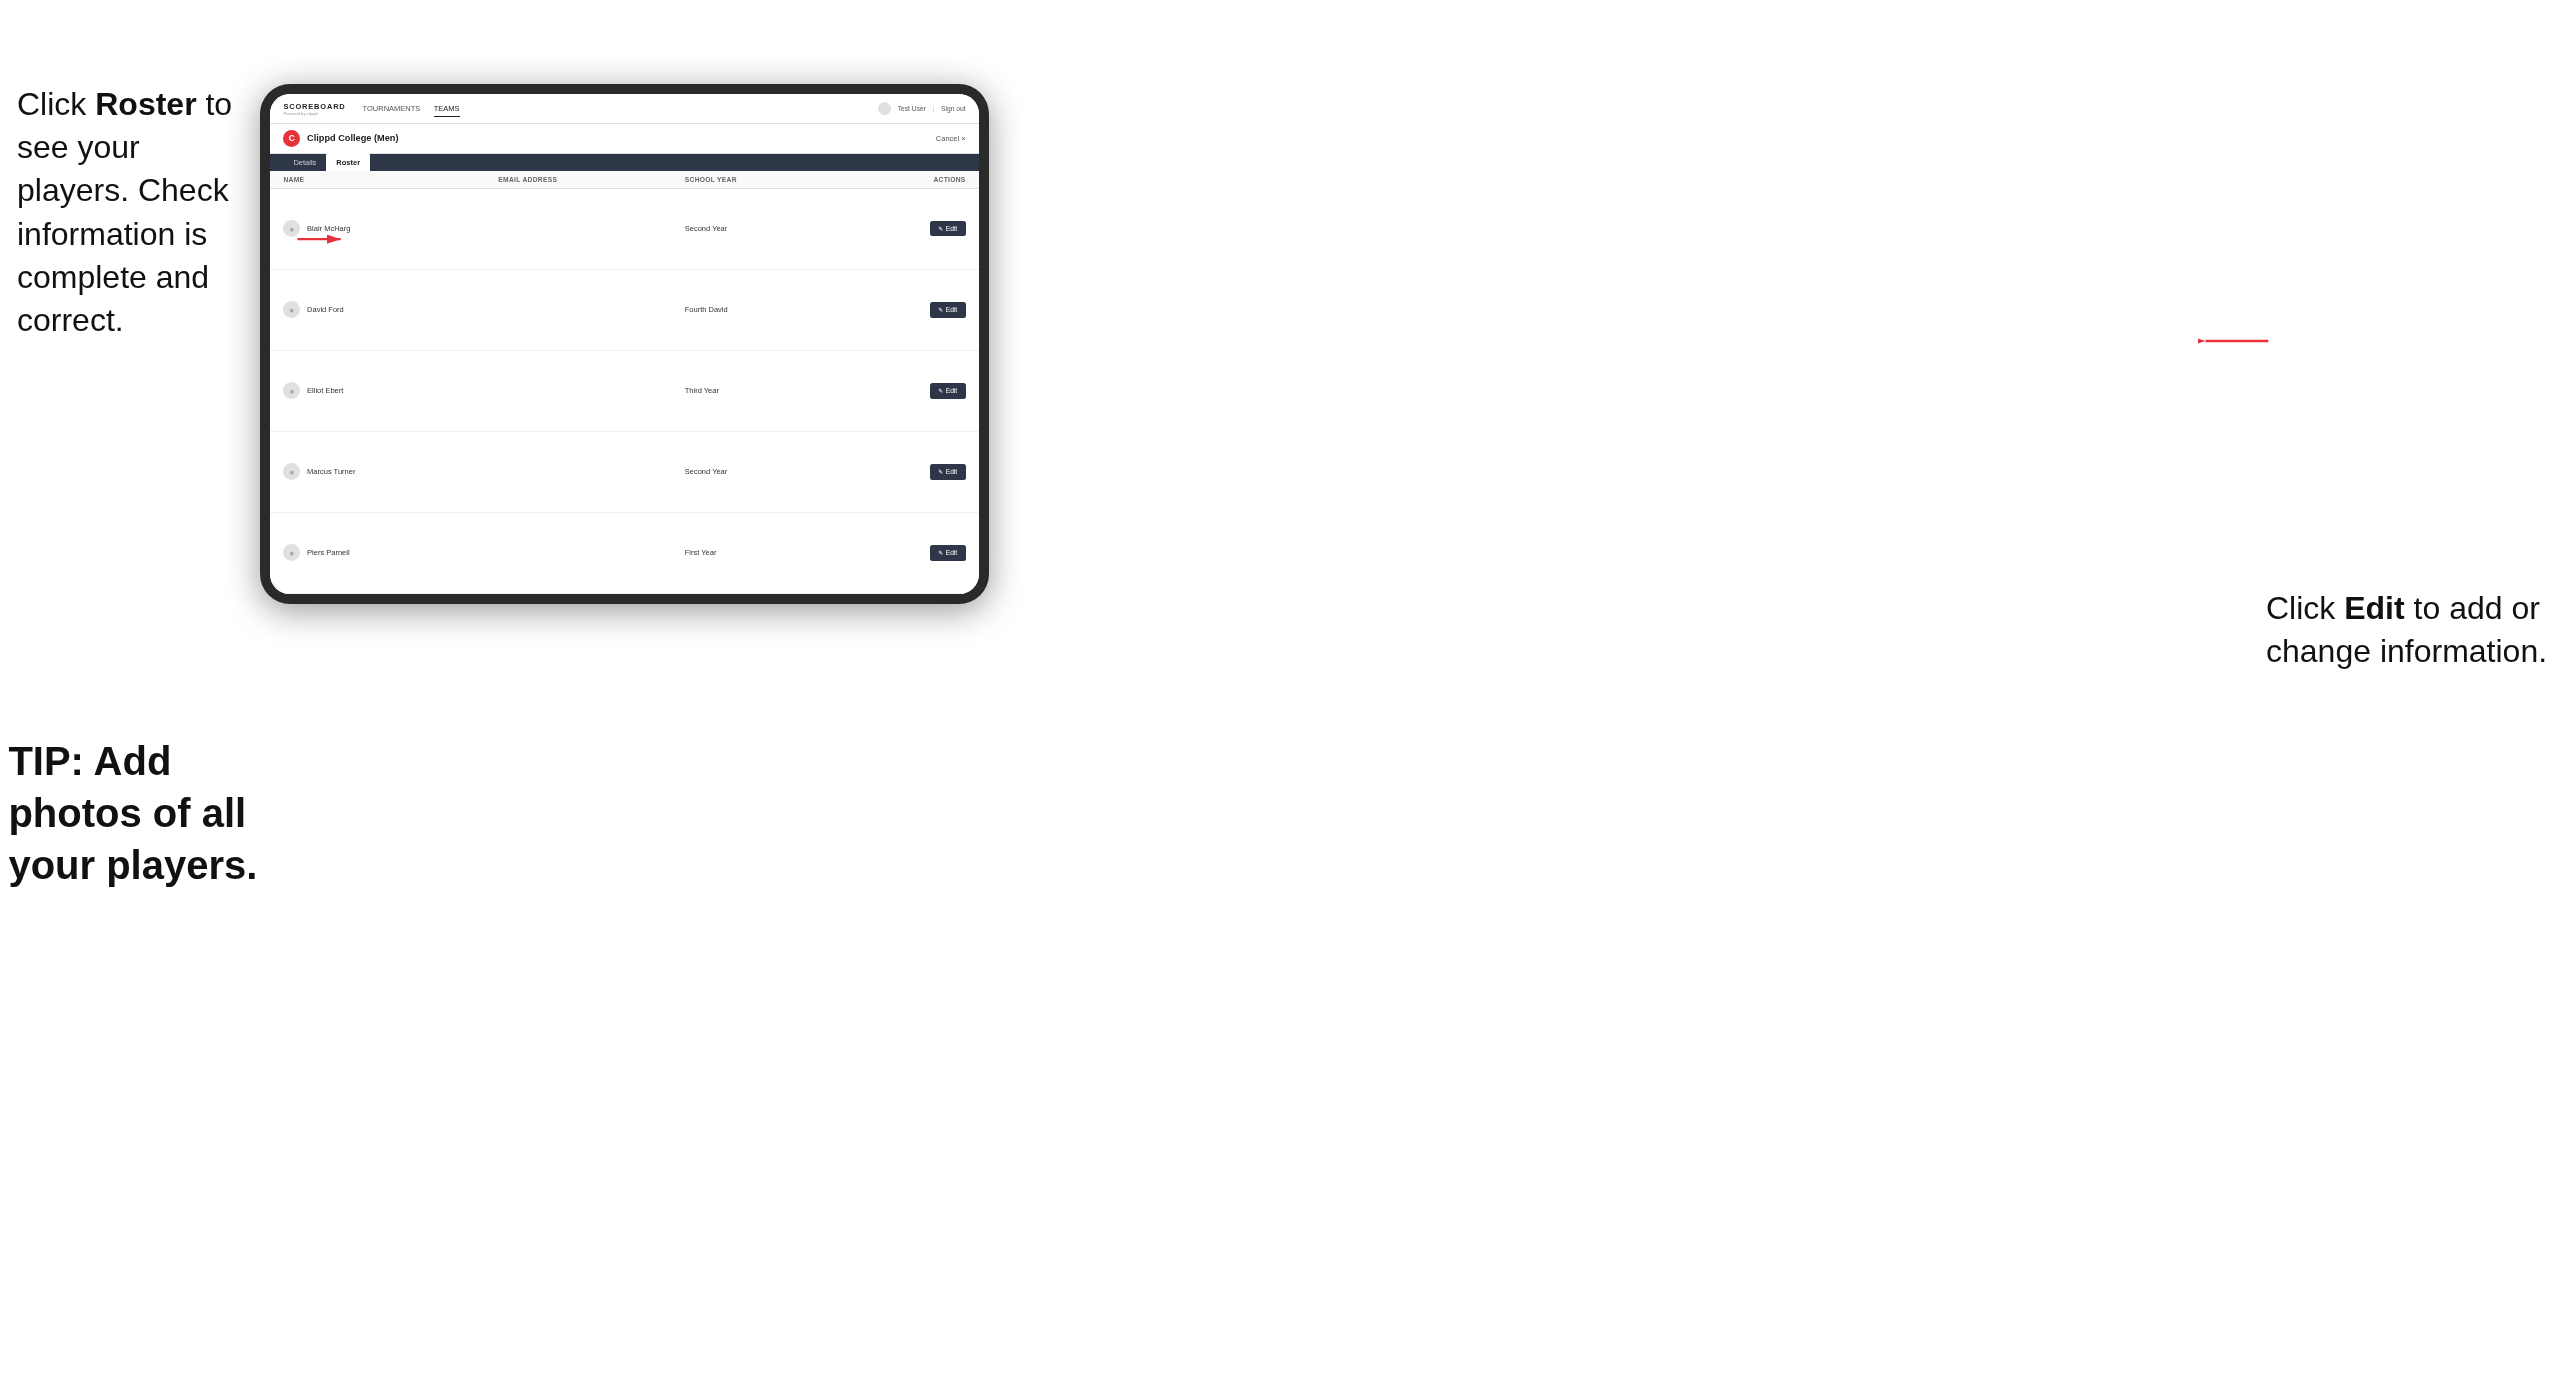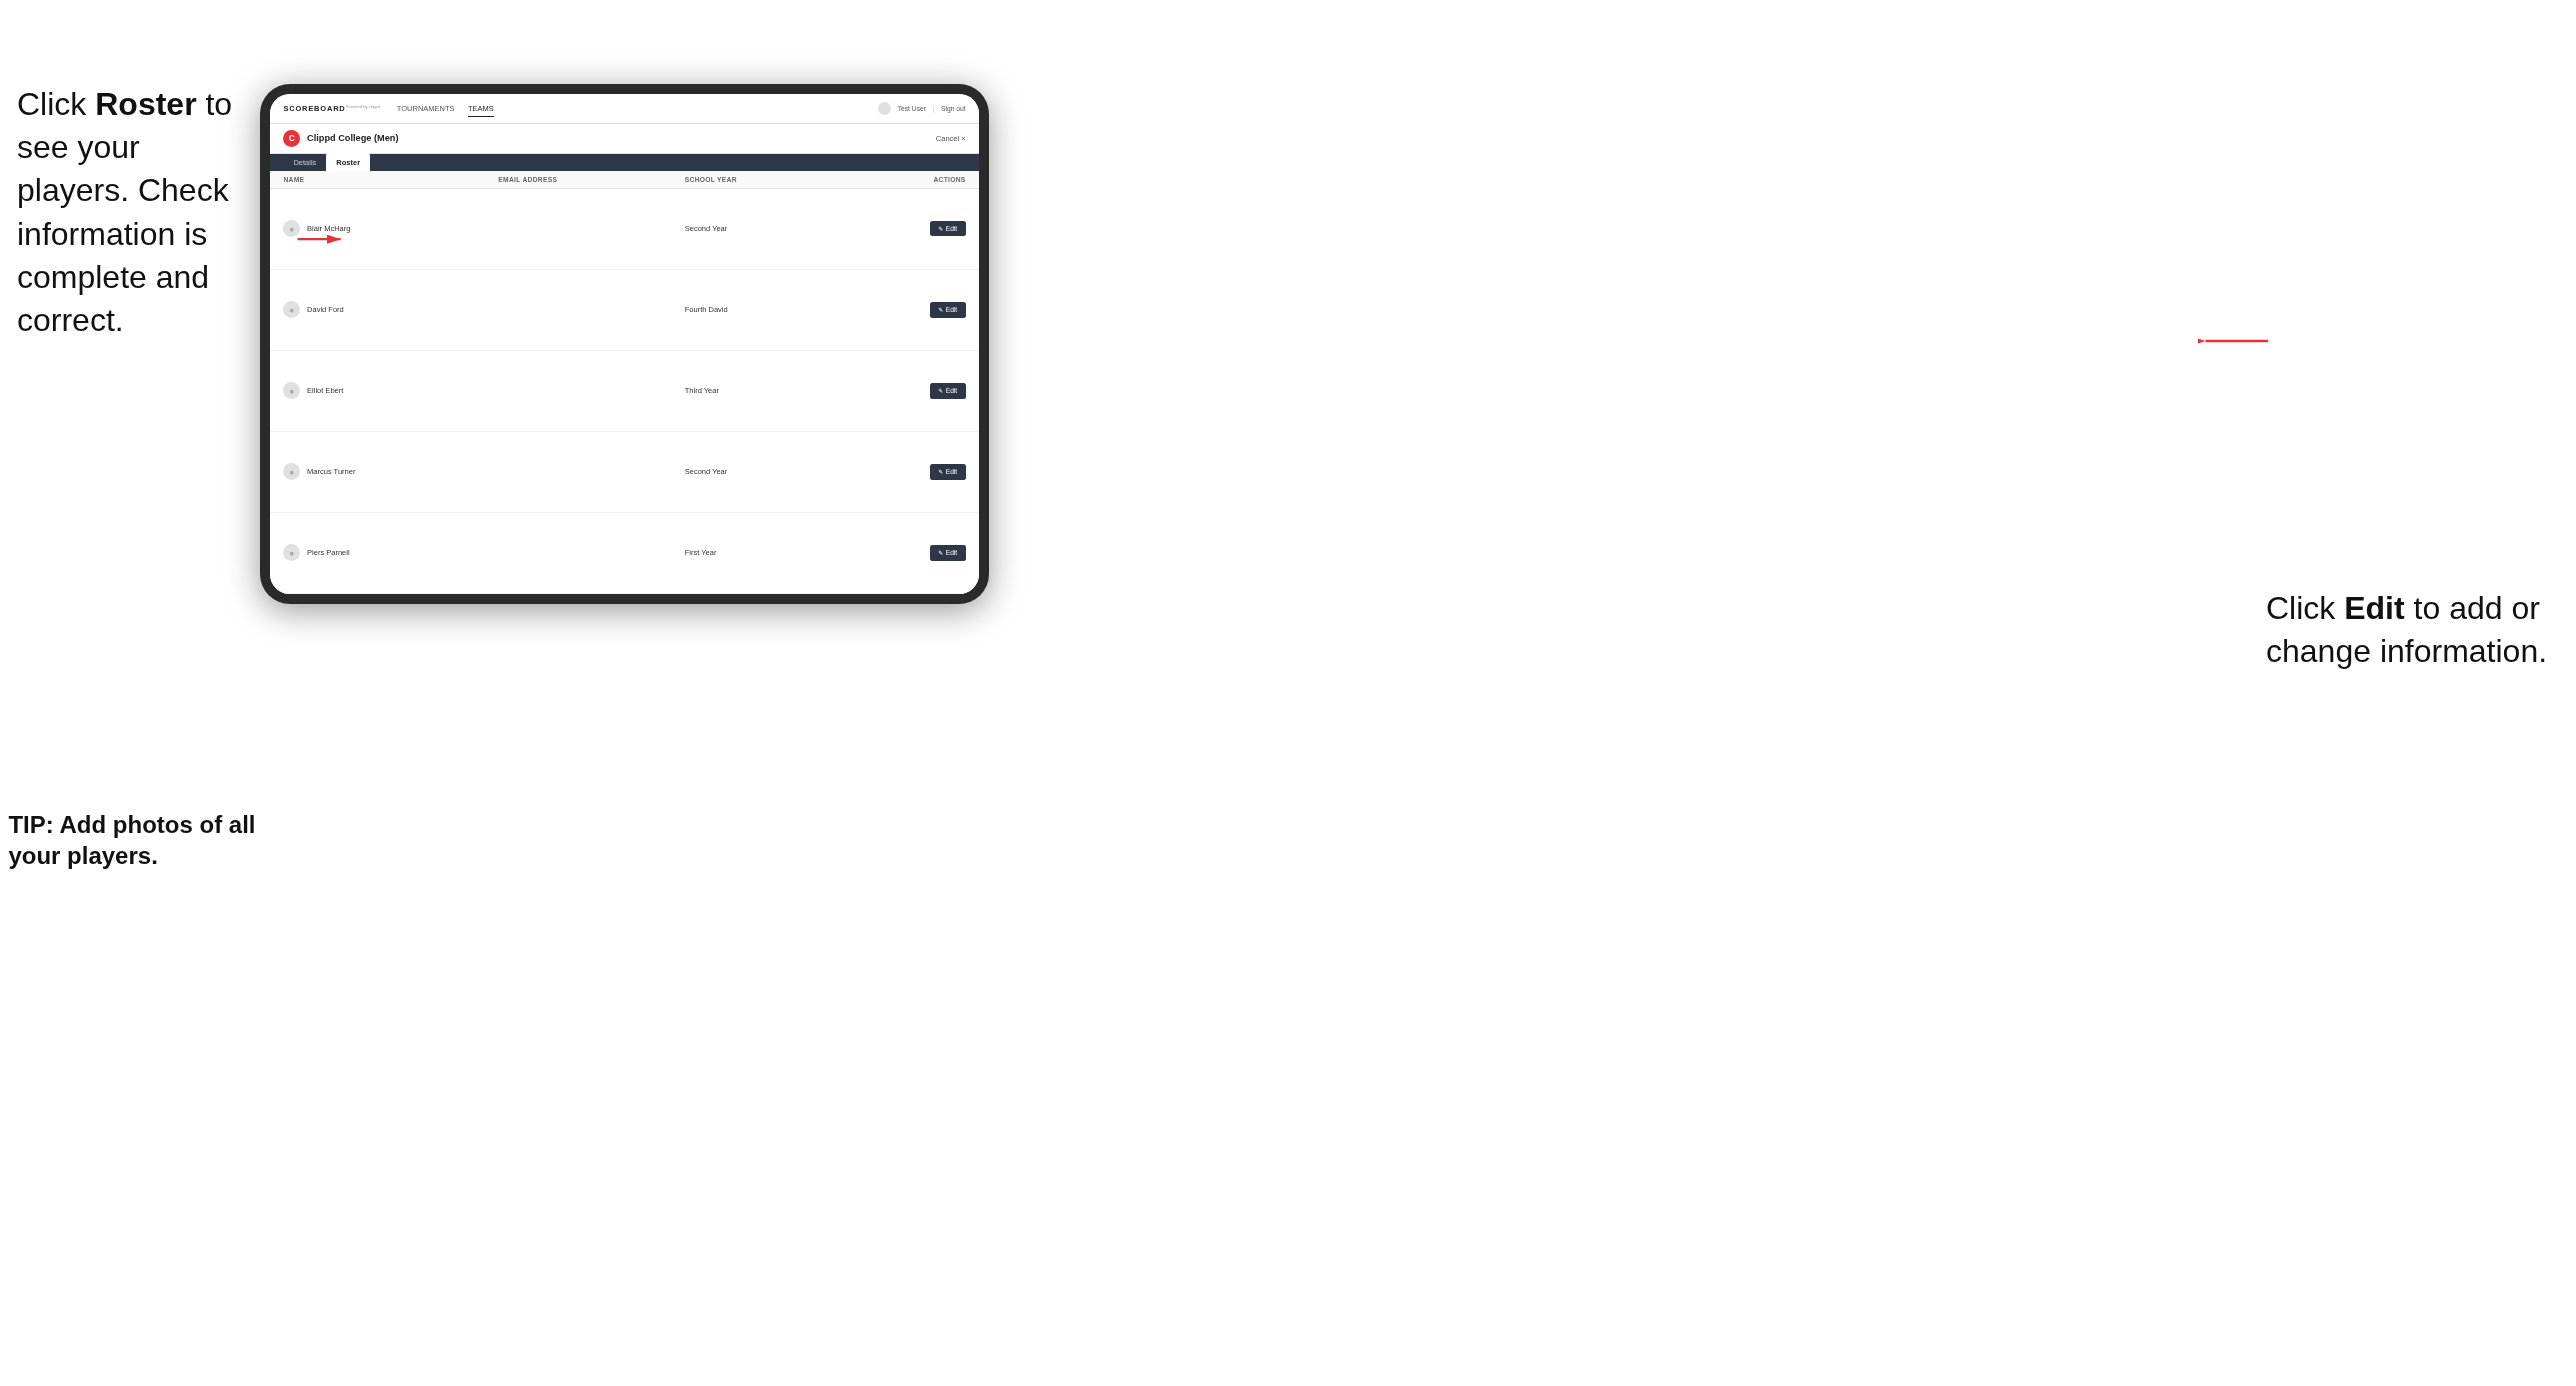--- a/index.html
+++ b/index.html
@@ -78,21 +78,21 @@
       background: #ffffff;
       display: flex;
       align-items: center;
       padding: 0 13.4px;
       height: 30px;
       border-bottom: 0.8px solid #e0e0e0;
       flex-shrink: 0;
     }
     .brand-logo {
       display: flex;
-      flex-direction: row;
+      flex-direction: column;
       margin-right: 17px;
     }
     .brand-name {
       font-size: 7.5px;
       font-weight: 800;
       letter-spacing: 0.8px;
       color: #222;
       text-transform: uppercase;
     }
     .brand-sub {
@@ -504,22 +504,22 @@
     height: 520px;
   }
   .left-instructions {
     left: 17px;
     top: 67px;
     font-size: 32px;
     width: 243px;
   }
   .tip-text {
     left: 8.4px;
-    top: 809px;
-    font-size: 24px;
+    top: 735px;
+    font-size: 40px;
     width: 260px;
   }
   .right-instructions {
     right: 17px;
     top: 587px;
     font-size: 32px;
     width: 293px;
   }
 
   

